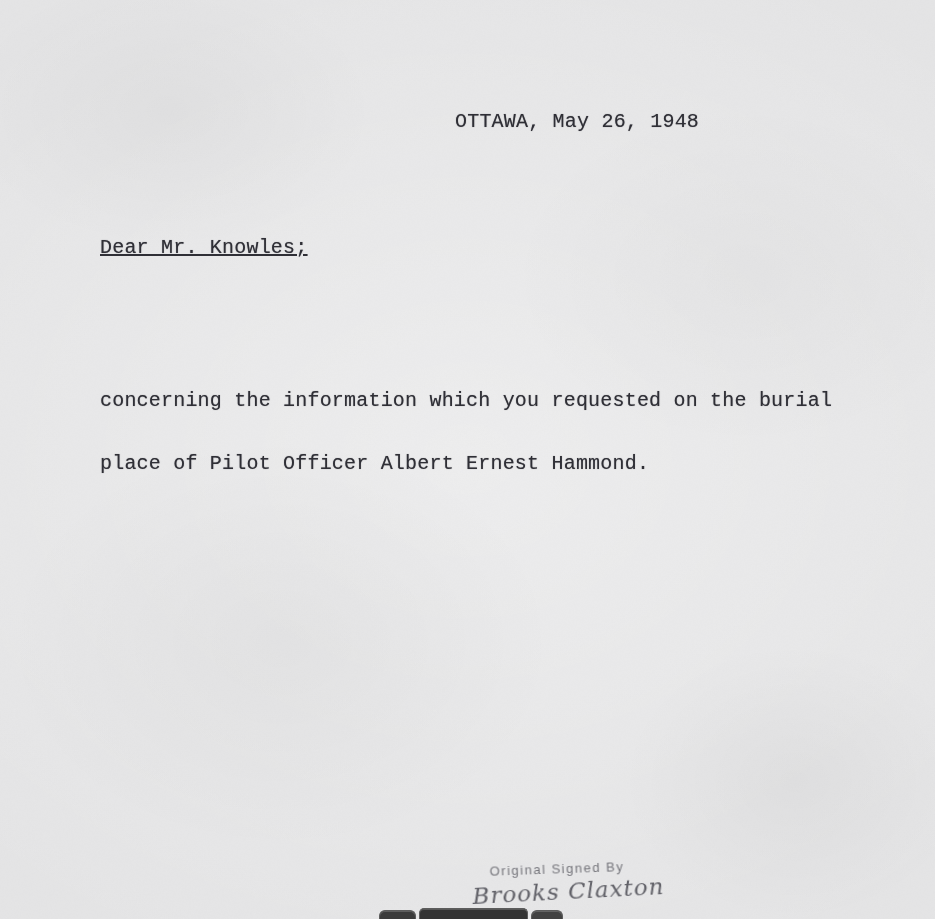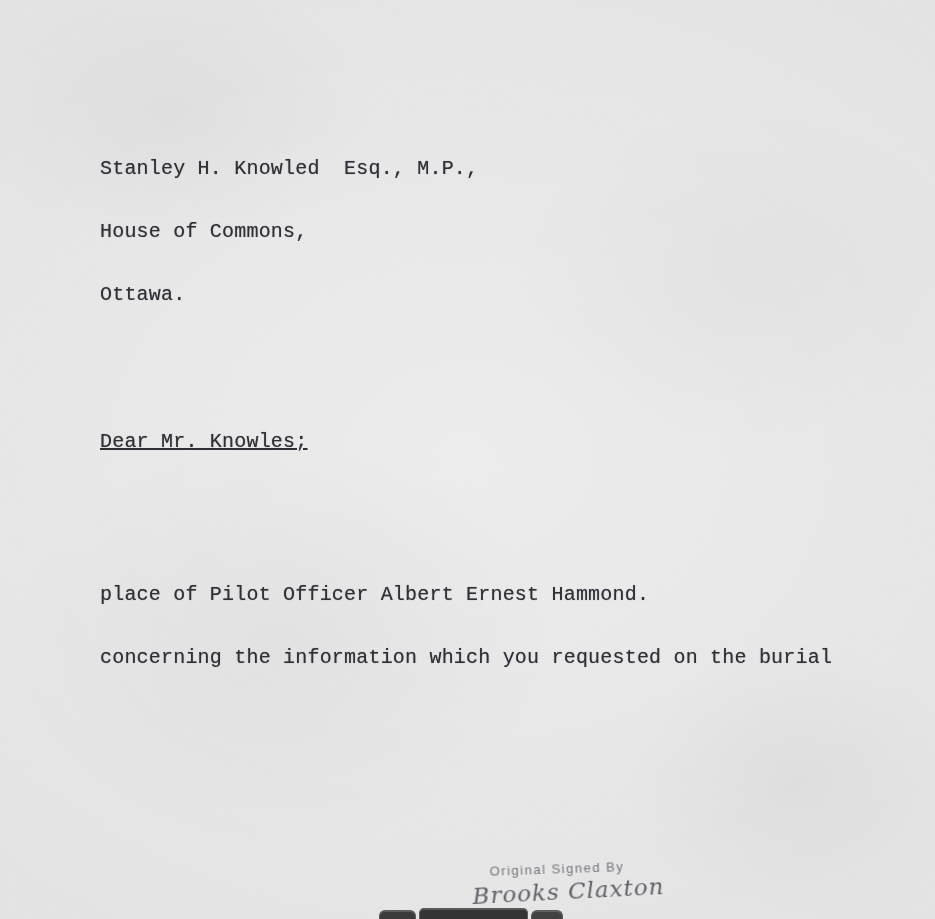--- a/index.html
+++ b/index.html
@@ -92,32 +92,28 @@
   <svg class="noise" xmlns="http://www.w3.org/2000/svg">
     <filter id="grain">
       <feTurbulence type="fractalNoise" baseFrequency="0.7" numOctaves="2" stitchTiles="stitch" result="t"></feTurbulence>
       <feColorMatrix in="t" type="matrix" values="0 0 0 0 0.55  0 0 0 0 0.55  0 0 0 0 0.56  0 0 0 0.14 0"></feColorMatrix>
     </filter>
     <rect width="100%" height="100%" filter="url(#grain)"></rect>
   </svg>
 
   <div class="letter">
 
+    <div class="date-line">OTTAWA, May 26, 1948</div>
 
-    <div class="address">
-      <div>Stanley H. Knowled  Esq., M.P.,</div>
-      <div>House of Commons,</div>
-      <div>Ottawa.</div>
-    </div>
 
     <div class="salutation">Dear Mr. Knowles;</div>
 
     <div class="para">
+      <div>concerning the information which you requested on the burial</div>
       <div>place of Pilot Officer Albert Ernest Hammond.</div>
-      <div>concerning the information which you requested on the burial</div>
     </div>
 
     
 
     
 
     
 
     
 

